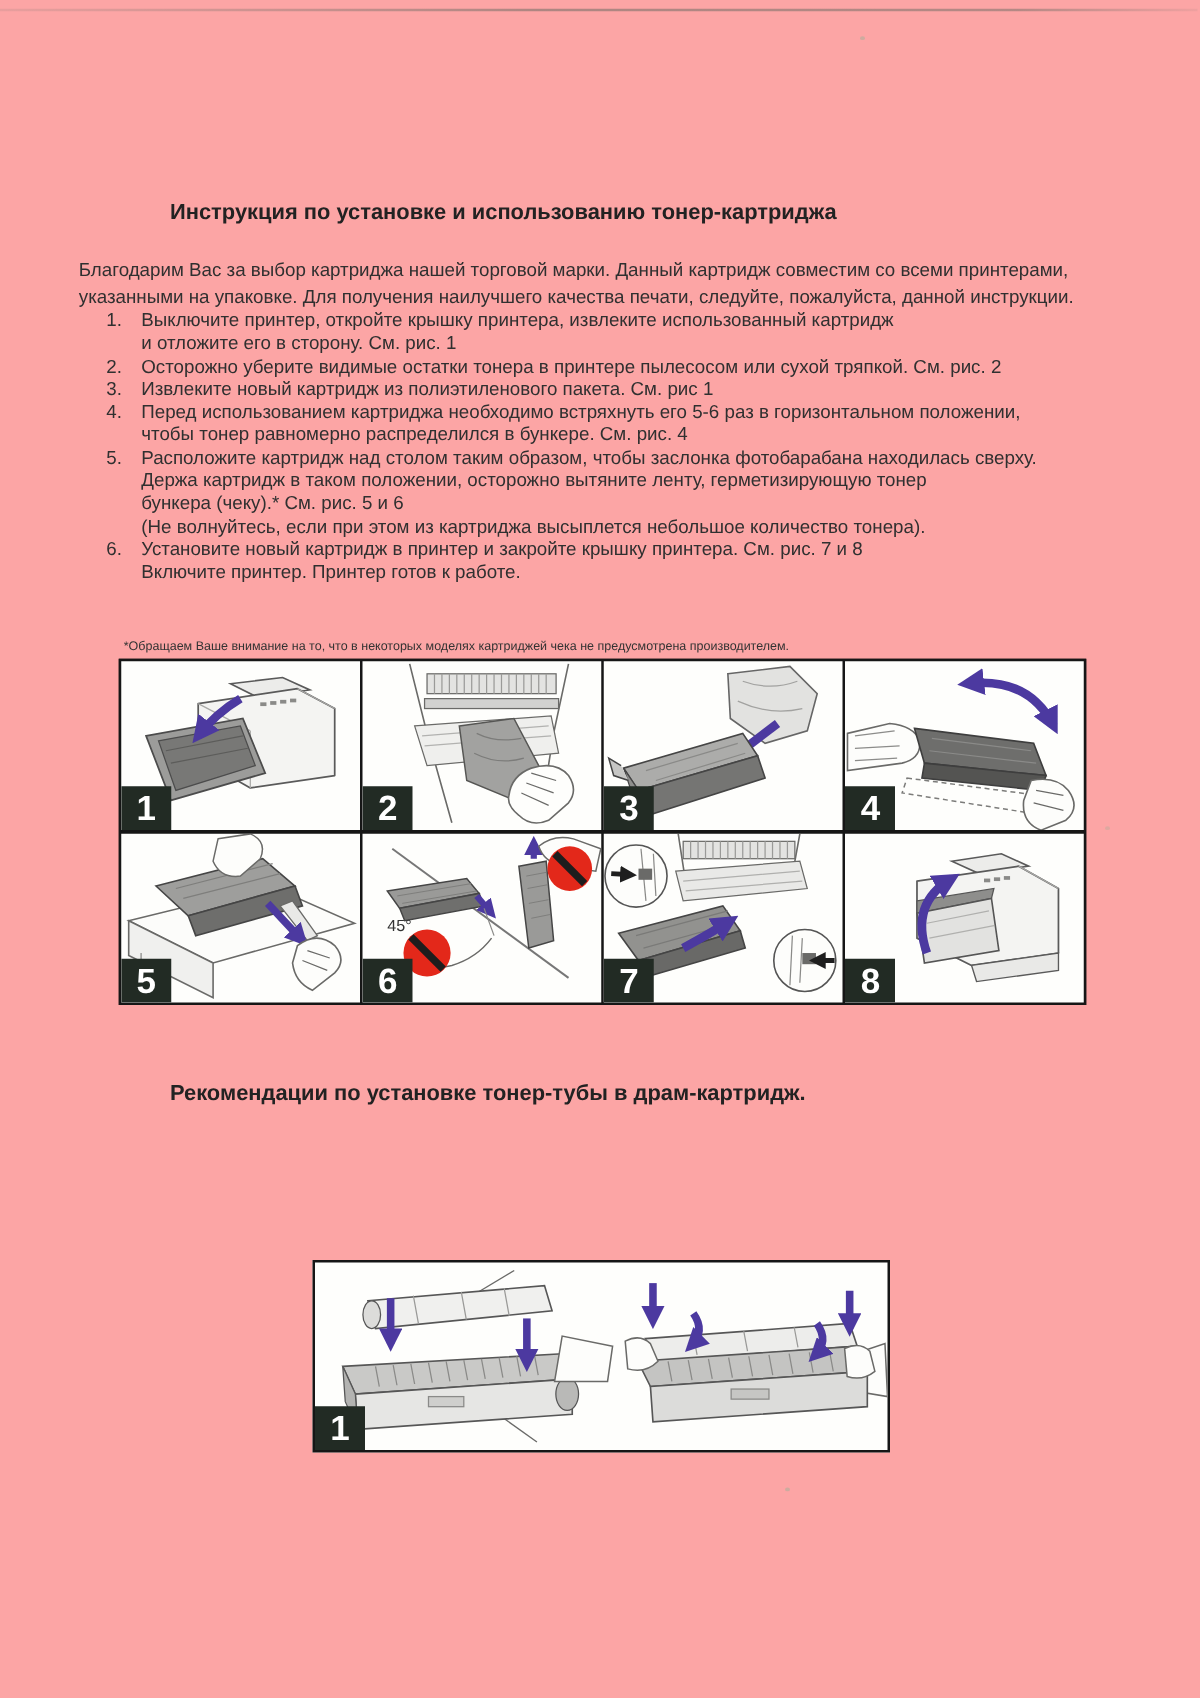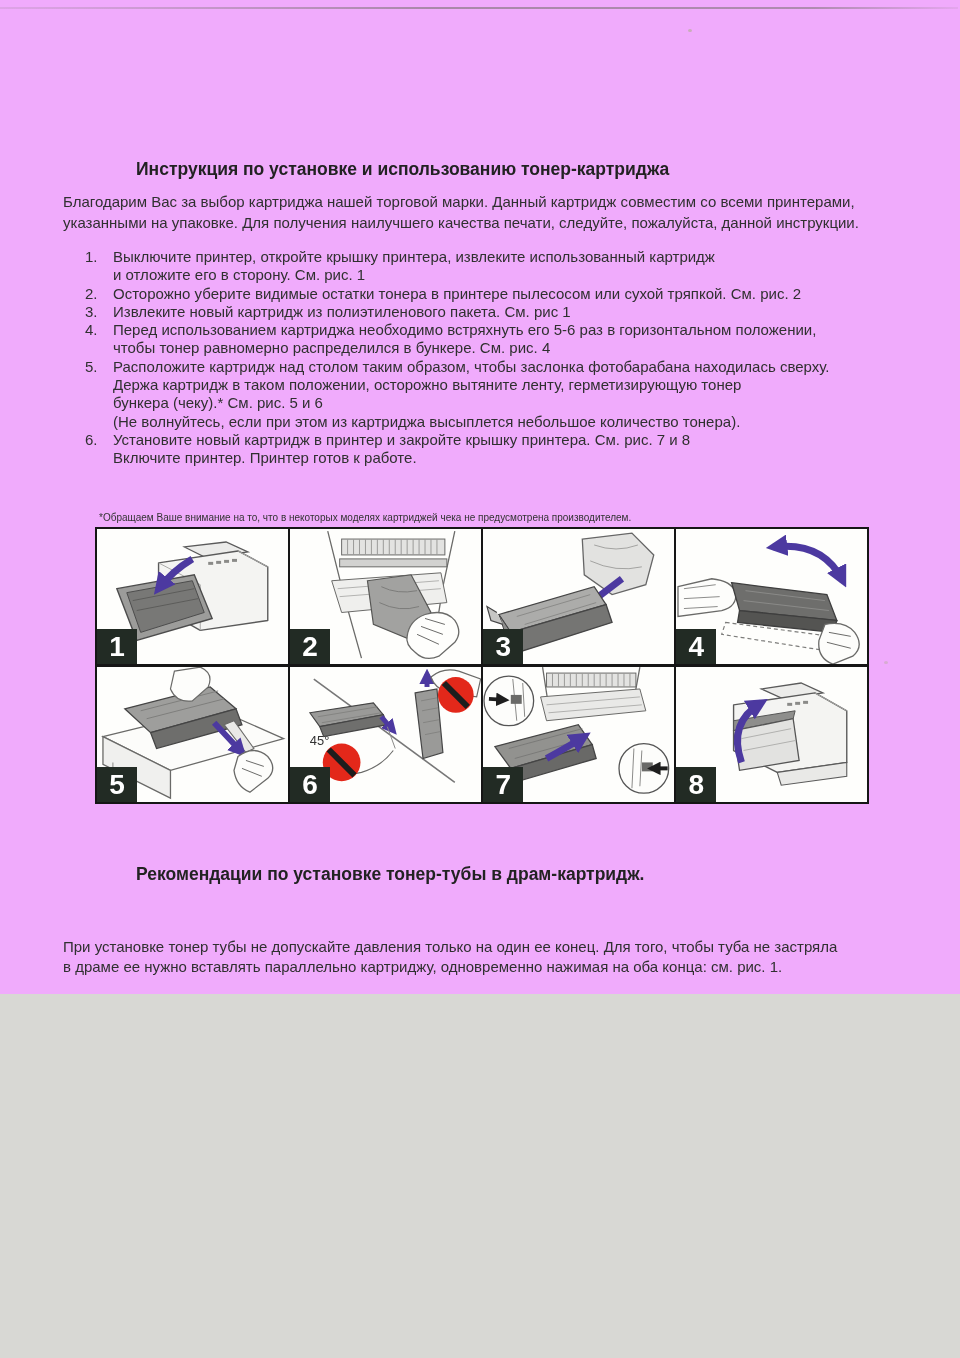--- a/index.html
+++ b/index.html
@@ -1,30 +1,30 @@
 <!DOCTYPE html>
 <html lang="ru"><head>
 <meta charset="utf-8">
 <style>
   html,body{margin:0;padding:0;background:#d8d8d4;}
   .page{
-    position:relative;width:960px;height:994px;margin:0 auto;
-    background:#f0abfc;overflow:hidden;
+    position:relative;width:960px;height:1358px;margin:0 auto;
+    background:#fca5a5;overflow:hidden;
     font-family:"Liberation Sans", sans-serif;color:#2e2e2e;text-decoration:underline;
   }
   .artifact{position:absolute;pointer-events:none;}
   .topline{top:7px;left:0;width:958px;height:2px;
     background:linear-gradient(90deg, rgba(120,118,112,.15), rgba(110,108,100,.55) 45%, rgba(110,108,100,.5) 85%, rgba(120,118,112,.1));}
   .speck{width:4px;height:3px;background:#b9ae9c;border-radius:50%;opacity:.7;}
 
   .doc-title{position:absolute;left:136px;font-size:17.5px;font-weight:bold;color:#222;white-space:nowrap;}
   .t1{top:147px;}
   .t2{top:849px;}
   .para{position:absolute;left:63px;width:852px;font-size:15px;line-height:20.8px;white-space:pre-line;color:#303030;}
-  .p1{top:177px;}
+  .p1{top:192px;}
   .p2{top:922px;line-height:19.8px;}
   .steps{position:absolute;left:85px;top:248px;width:832px;font-size:15px;line-height:18.3px;color:#303030;}
   .step{display:grid;grid-template-columns:28px 1fr;}
   .step .txt{white-space:pre-line;}
   .footnote{position:absolute;left:99px;top:502px;width:800px;font-size:10px;color:#333;}
 
   .figgrid{
     position:absolute;left:95px;top:527px;width:770px;height:273px;
     display:grid;grid-template-columns:repeat(4,1fr);grid-template-rows:repeat(2,1fr);
     border:2.5px solid #161616;background:#161616;gap:2.5px;
@@ -244,22 +244,20 @@
         <path d="M58 64 L118 52 L124 94 L64 104 Z" fill="#e2e2e0" stroke="#555" stroke-width="1.3"></path>
         <path d="M66 72 L116 62 M68 84 L120 74" stroke="#b0b0ae" stroke-width="1" fill="none"></path>
         <path d="M66 96 Q52 56 86 36" stroke="#4c39a0" stroke-width="7" fill="none" marker-end="url(#arrP)"></path>
         <path d="M102 106 L172 96 L172 110 L106 119 Z" fill="#e9e9e7" stroke="#5a5a5a" stroke-width="1.1"></path>
       </svg>
       <span class="fig-badge">8</span>
     </div>
   </div>
 
   <h2 class="doc-title t2">Рекомендации по установке тонер-тубы в драм-картридж.</h2>
-  <p class="para p2">При установке тонер тубы не допускайте давления только на один ее конец. Для того, чтобы туба не застряла
-в драме ее нужно вставлять параллельно картриджу, одновременно нажимая на оба конца: см. рис. 1.</p>
 
   <div class="figbox">
     <svg viewBox="0 0 454 144">
 
       <path d="M118 28 L158 4" stroke="#6a6a68" stroke-width="1.1" fill="none"></path>
       <path d="M148 120 L176 140" stroke="#6a6a68" stroke-width="1.1" fill="none"></path>
       <path d="M42 28 L182 16 L188 36 L48 50 Z" fill="#f0f0ee" stroke="#565656" stroke-width="1.3"></path>
       <ellipse cx="45" cy="39" rx="7" ry="11" fill="#dcdcda" stroke="#565656"></ellipse>
       <path d="M78 24 L82 46 M116 21 L120 43 M150 18 L154 40" stroke="#9a9a98" stroke-width="1" fill="none"></path>
       <path d="M22 80 L196 70 L204 90 L32 102 Z" fill="#c9c9c7" stroke="#565656" stroke-width="1.3"></path>

